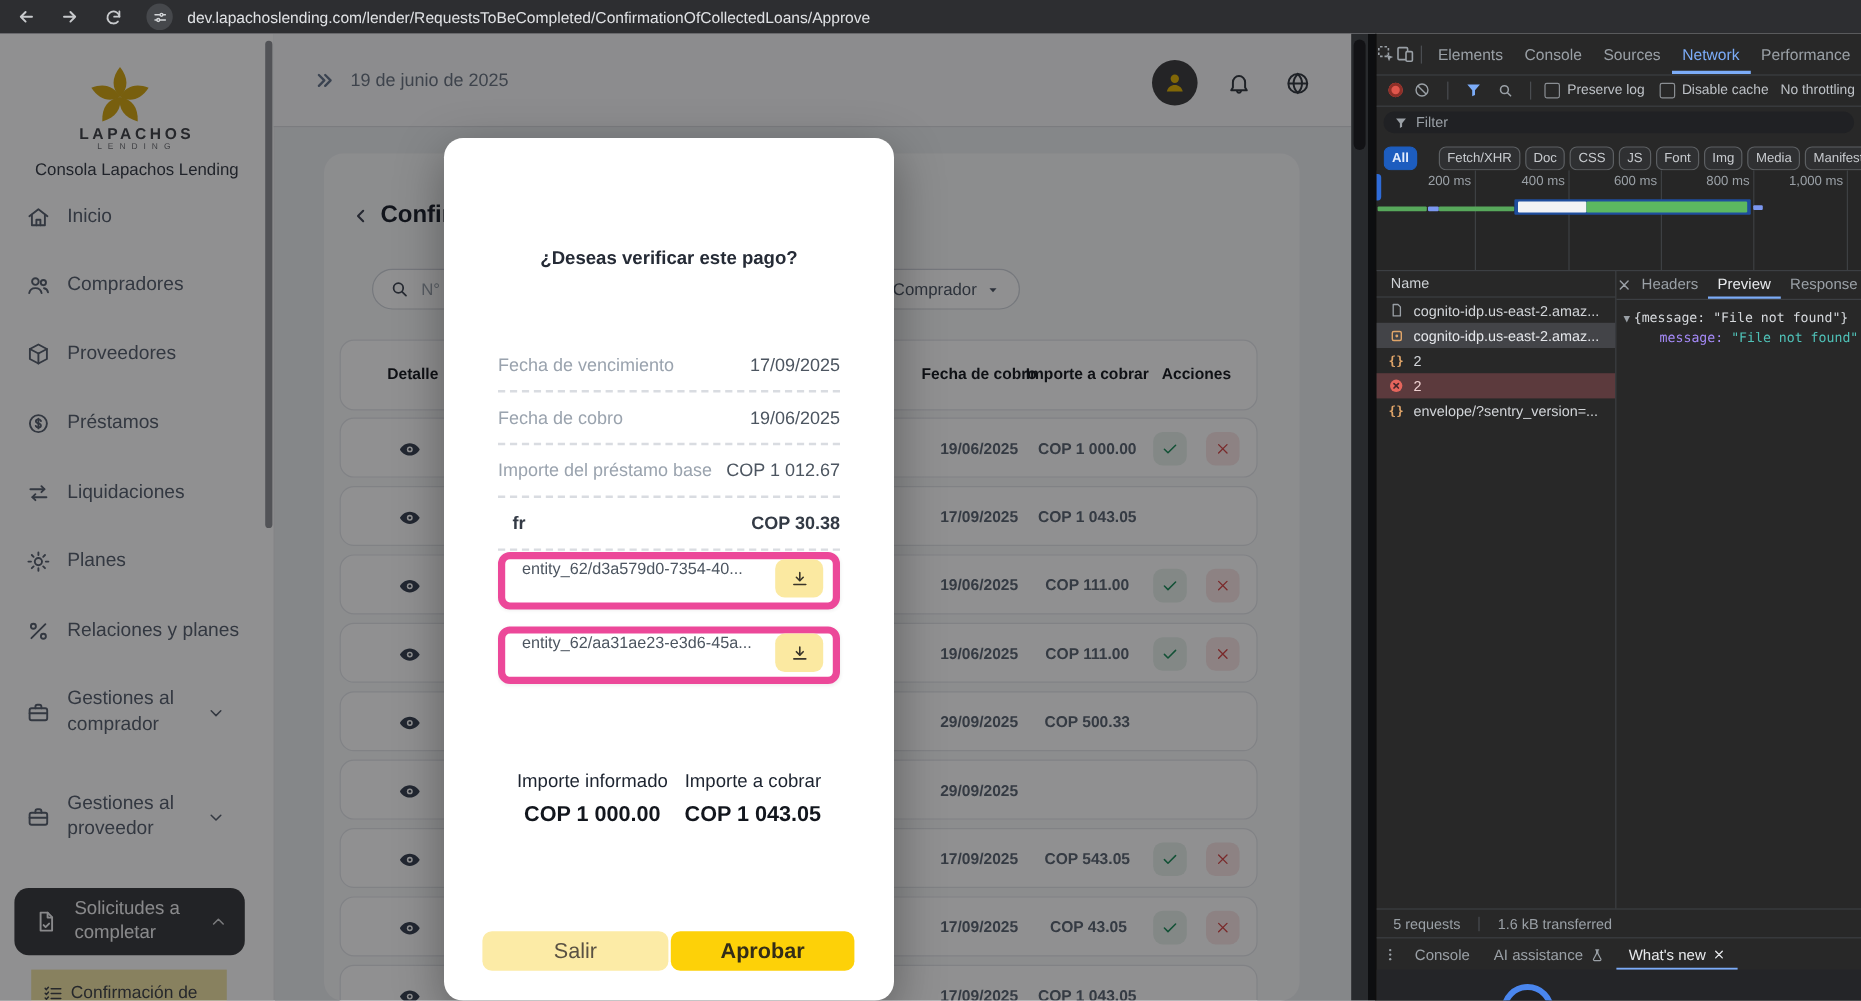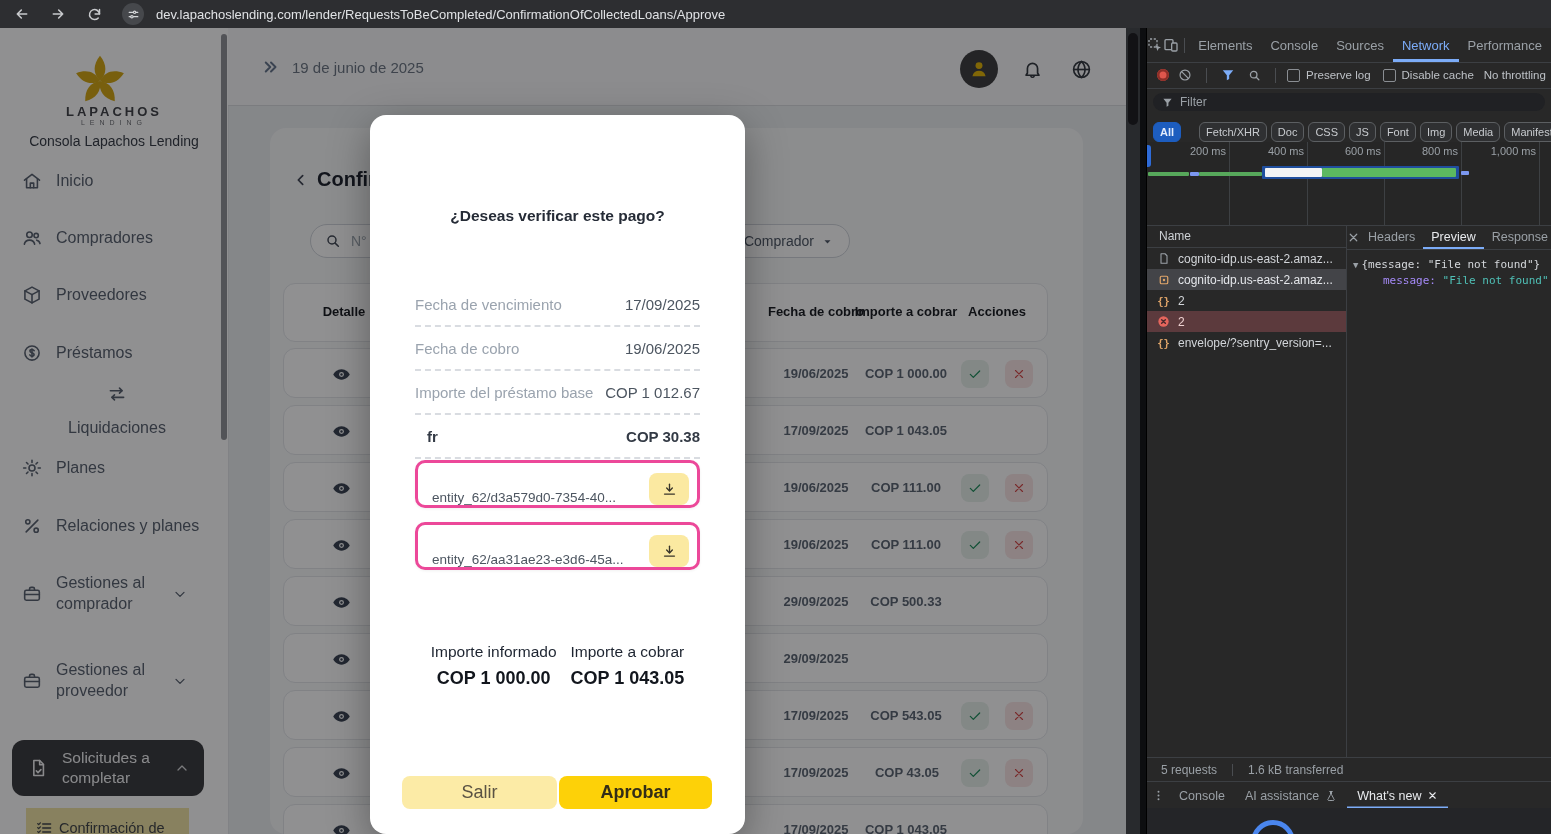--- a/index.html
+++ b/index.html
@@ -64,22 +64,22 @@
 
   
   .modal{position:absolute;left:370px;top:115px;width:375px;height:719px;background:#fff;border-radius:16px;z-index:50;
     box-shadow:0 12px 40px rgba(0,0,0,.35);}
   .m-title{position:absolute;left:0;top:92px;width:100%;text-align:center;font-size:15.5px;font-weight:bold;color:#252b36;}
   .m-rows{position:absolute;left:45px;top:168px;width:285px;}
   .m-row{height:42px;display:flex;align-items:center;justify-content:space-between;border-bottom:2px dashed #d9dce1;font-size:15px;}
   .m-row .ml{color:#9aa3ae;} .m-row .mv{color:#4c5560;}
   .m-row.bold .ml,.m-row.bold .mv{color:#333a45;font-weight:bold;}
   .m-row.bold .ml{padding-left:12px;}
-  .file-card{position:absolute;left:45px;width:285px;height:48px;background:#fff;border:3px solid #ec4899;border-radius:10px;
-    box-shadow:0 1px 3px rgba(0,0,0,.06);display:flex;align-items:flex-end;justify-content:space-between;padding:0 8px 0 14px;box-sizing:border-box;}
+  .file-card{position:absolute;left:45px;width:285px;height:48px;background:#fff;border:6px solid #ec4899;border-radius:10px;
+    box-shadow:0 1px 3px rgba(0,0,0,.06);display:flex;align-items:flex-start;justify-content:space-between;padding:0 8px 0 14px;box-sizing:border-box;}
   .file-card .fname{font-size:13.5px;color:#4c5560;}
   .dl-btn{width:40px;height:32px;border-radius:8px;background:#fbe9a1;display:flex;align-items:center;justify-content:center;color:#39352a;cursor:pointer;border:none;}
   .m-totals{position:absolute;left:0;top:528px;width:100%;display:flex;justify-content:center;gap:14px;}
   .m-totals .col{text-align:center;}
   .m-totals .tl{font-size:15.5px;color:#1d2430;}
   .m-totals .tv{font-size:18px;font-weight:bold;color:#12161d;margin-top:7px;}
   .m-btn{position:absolute;top:661px;height:33px;border:none;border-radius:8px;font-size:18px;cursor:pointer;font-family:"Liberation Sans",sans-serif;}
   .m-btn.exit{left:32px;width:155px;background:#fceba6;color:#5a5243;}
   .m-btn.approve{left:189px;width:153px;background:#fdd108;color:#332d17;font-weight:600;}
 
@@ -217,21 +217,21 @@
           <div class="side-item" style="top: 315px;">
             <span class="ico">
               <svg width="20" height="20" viewBox="0 0 24 24" fill="none" stroke="currentColor" stroke-width="1.9" stroke-linecap="round" stroke-linejoin="round">
                 <circle cx="12" cy="12" r="8.5"></circle>
                 <path d="M12 7.2v9.6"></path>
                 <path d="M14.6 9.3c-.6-1-1.5-1.5-2.6-1.5-1.4 0-2.5.8-2.5 1.9 0 2.8 5 1.4 5 4.2 0 1.1-1.1 1.9-2.5 1.9-1.1 0-2-.5-2.6-1.5"></path>
               </svg>
             </span>
             <span class="lbl">Préstamos</span>
           </div>
-          <div class="side-item" style="top: 356px; flex-direction: column;">
+          <div class="side-item" style="top: 373px;">
             <span class="ico">
               <svg width="20" height="20" viewBox="0 0 24 24" fill="none" stroke="currentColor" stroke-width="1.9" stroke-linecap="round" stroke-linejoin="round">
                 <path d="M4 8h14"></path>
                 <path d="M15 5l3 3-3 3"></path>
                 <path d="M20 16H6"></path>
                 <path d="M9 13l-3 3 3 3"></path>
               </svg>
             </span>
             <span class="lbl">Liquidaciones</span>
           </div>

